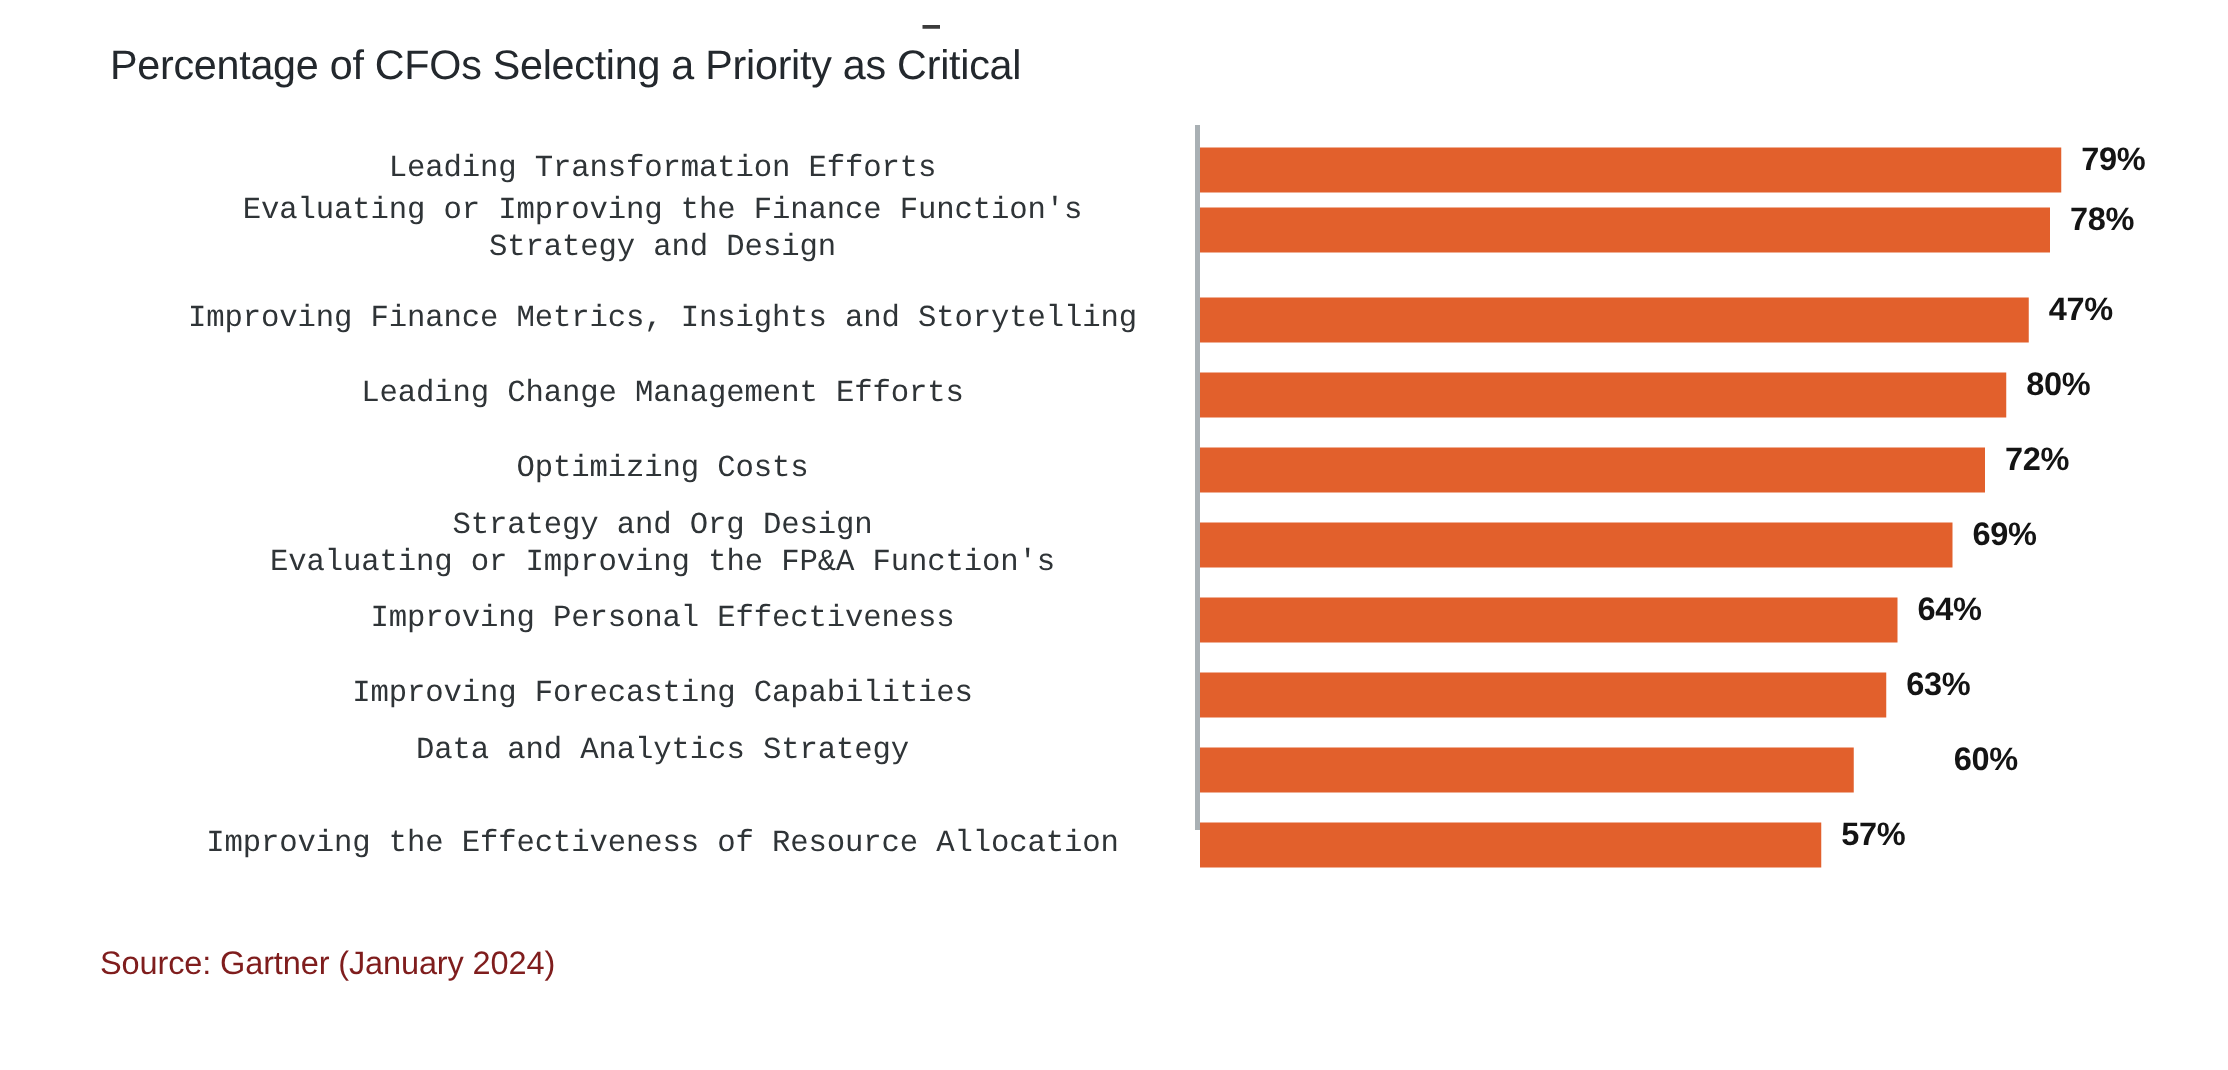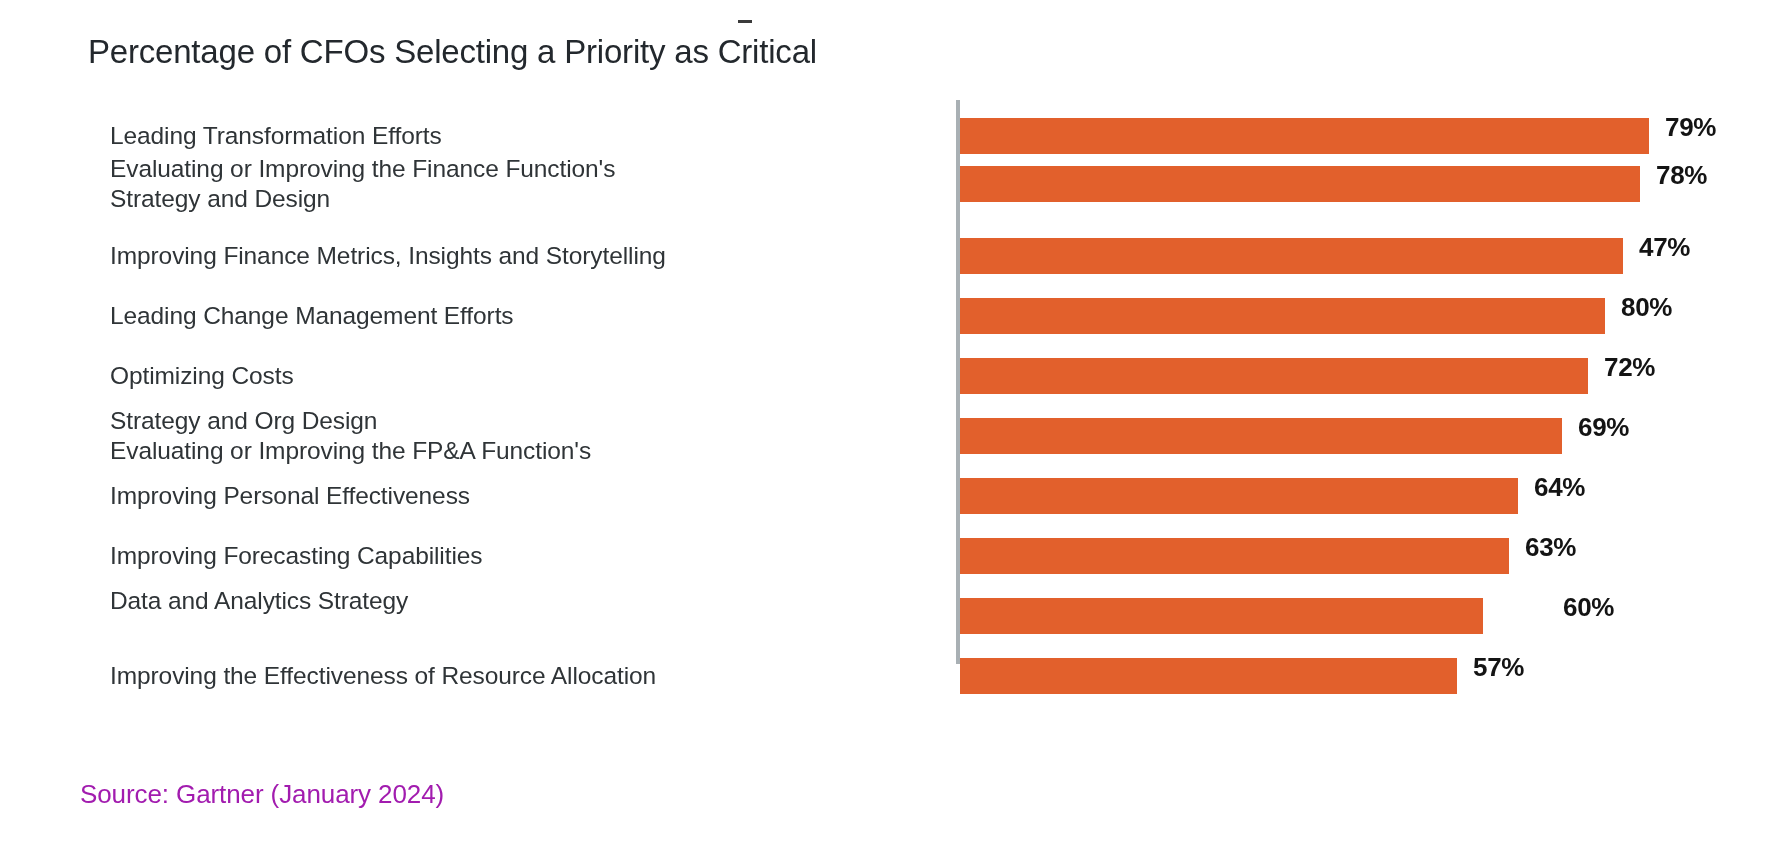--- a/index.html
+++ b/index.html
@@ -75,26 +75,27 @@
     position: absolute;
     left: 0;
     width: 1782px;
     height: 56px;
   }
 
   .cat-label {
     position: absolute;
     left: 110px;
     width: 840px;
-    text-align: left;
+    text-align: center;
     font-size: 24.5px;
     line-height: 30px;
     color: #2f3437;
     font-weight: 400;
     letter-spacing: -0.1px;
+    font-family: Liberation Mono, monospace;
   }
   .cat-label.two-line { line-height: 30px; }
 
   .bar-track {
     position: absolute;
     left: 960px;
     top: 10px;
     height: 36px;
   }
 
@@ -114,24 +115,24 @@
     font-weight: 700;
     color: #141414;
     letter-spacing: -0.3px;
     white-space: nowrap;
   }
 
   
   .source-note {
     position: absolute;
     left: 80px;
-    top: 778px;
+    top: 754px;
     font-size: 26px;
     line-height: 32px;
-    color: #a21caf;
+    color: #7f1d1d;
     font-weight: 400;
     letter-spacing: -0.1px;
     white-space: nowrap;
   }
 </style>
 </head>
 <body>
 
 <div id="stage">
 

